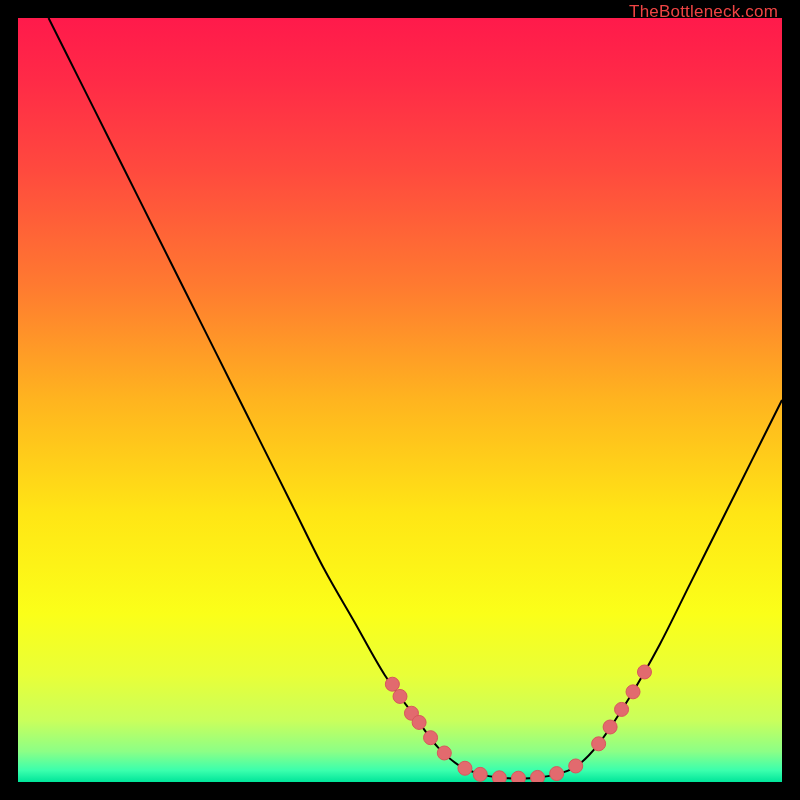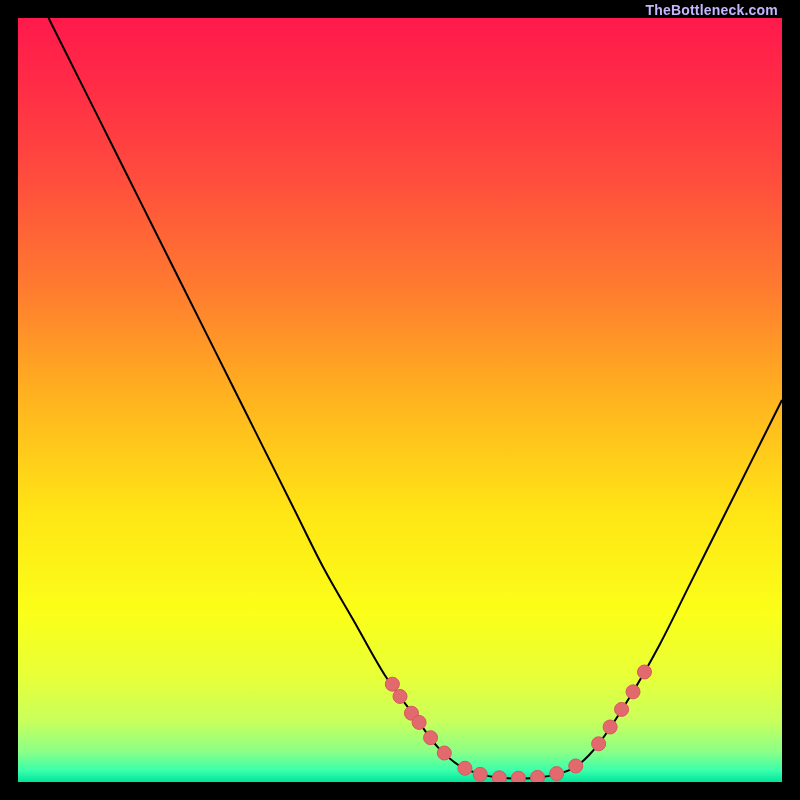--- a/index.html
+++ b/index.html
@@ -23,23 +23,23 @@
     position: absolute;
     left: 0;
     top: 0;
     width: 764px;
     height: 764px;
   }
   .watermark {
     position: absolute;
     top: 2px;
     right: 22px;
-    color: #c4b5fd;
-    font-size: 14px;
-    font-weight: 700;
+    color: #ef4444;
+    font-size: 17px;
+    font-weight: 400;
     letter-spacing: 0.2px;
     user-select: none;
   }
 </style>
 </head>
 <body>
 
 <div class="frame">
   <svg class="plot" viewBox="0 0 764 764" preserveAspectRatio="none">
     <defs>

